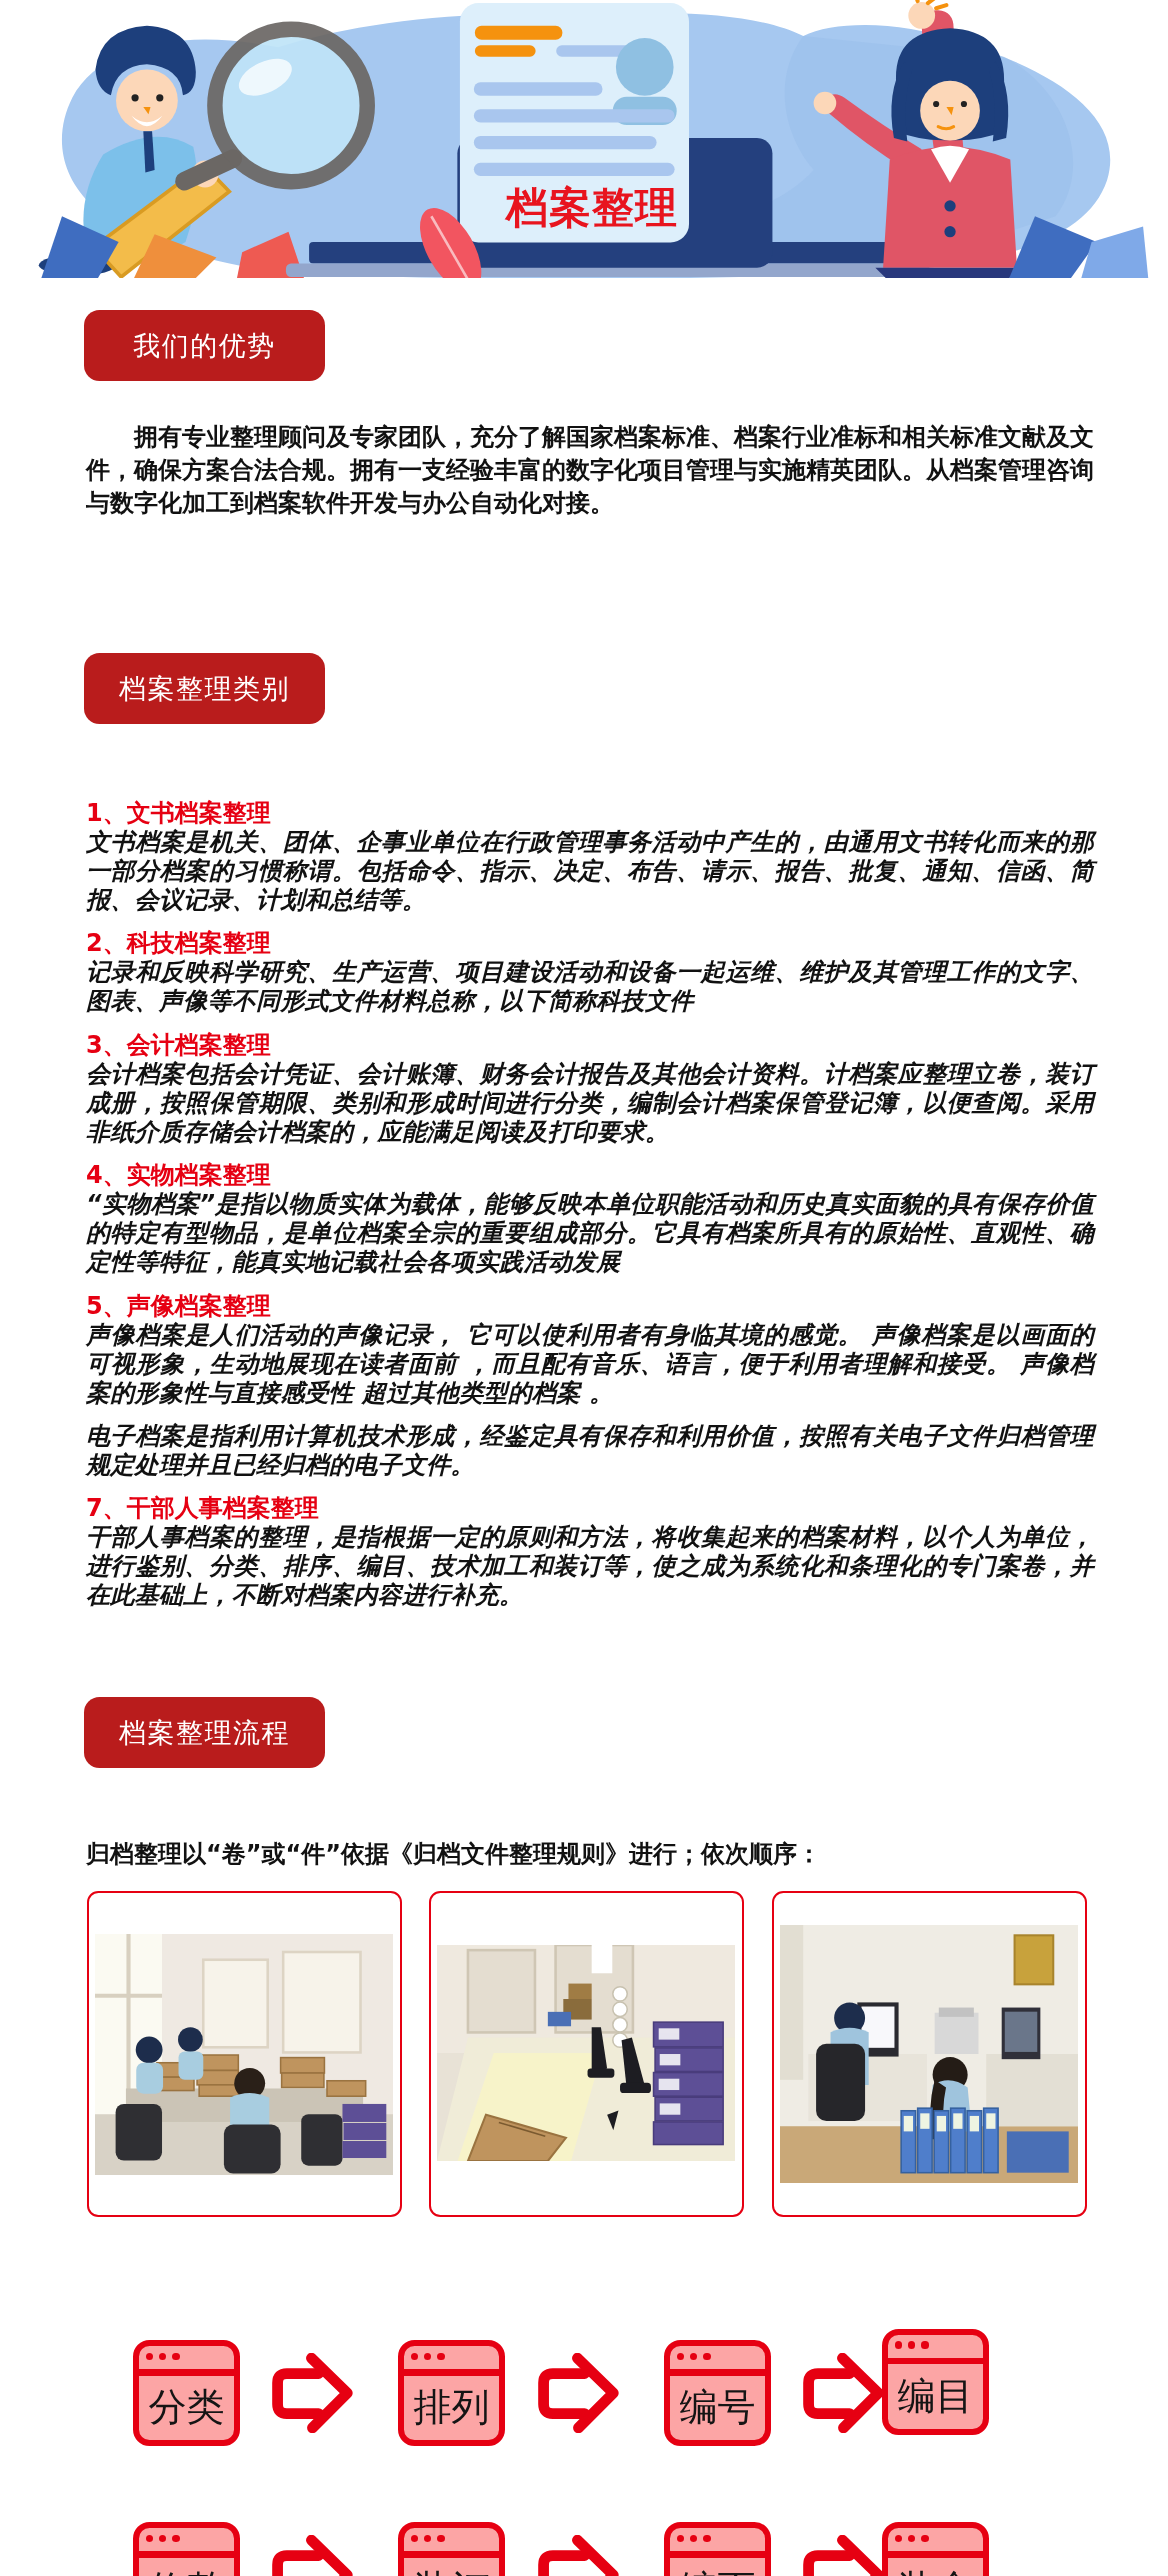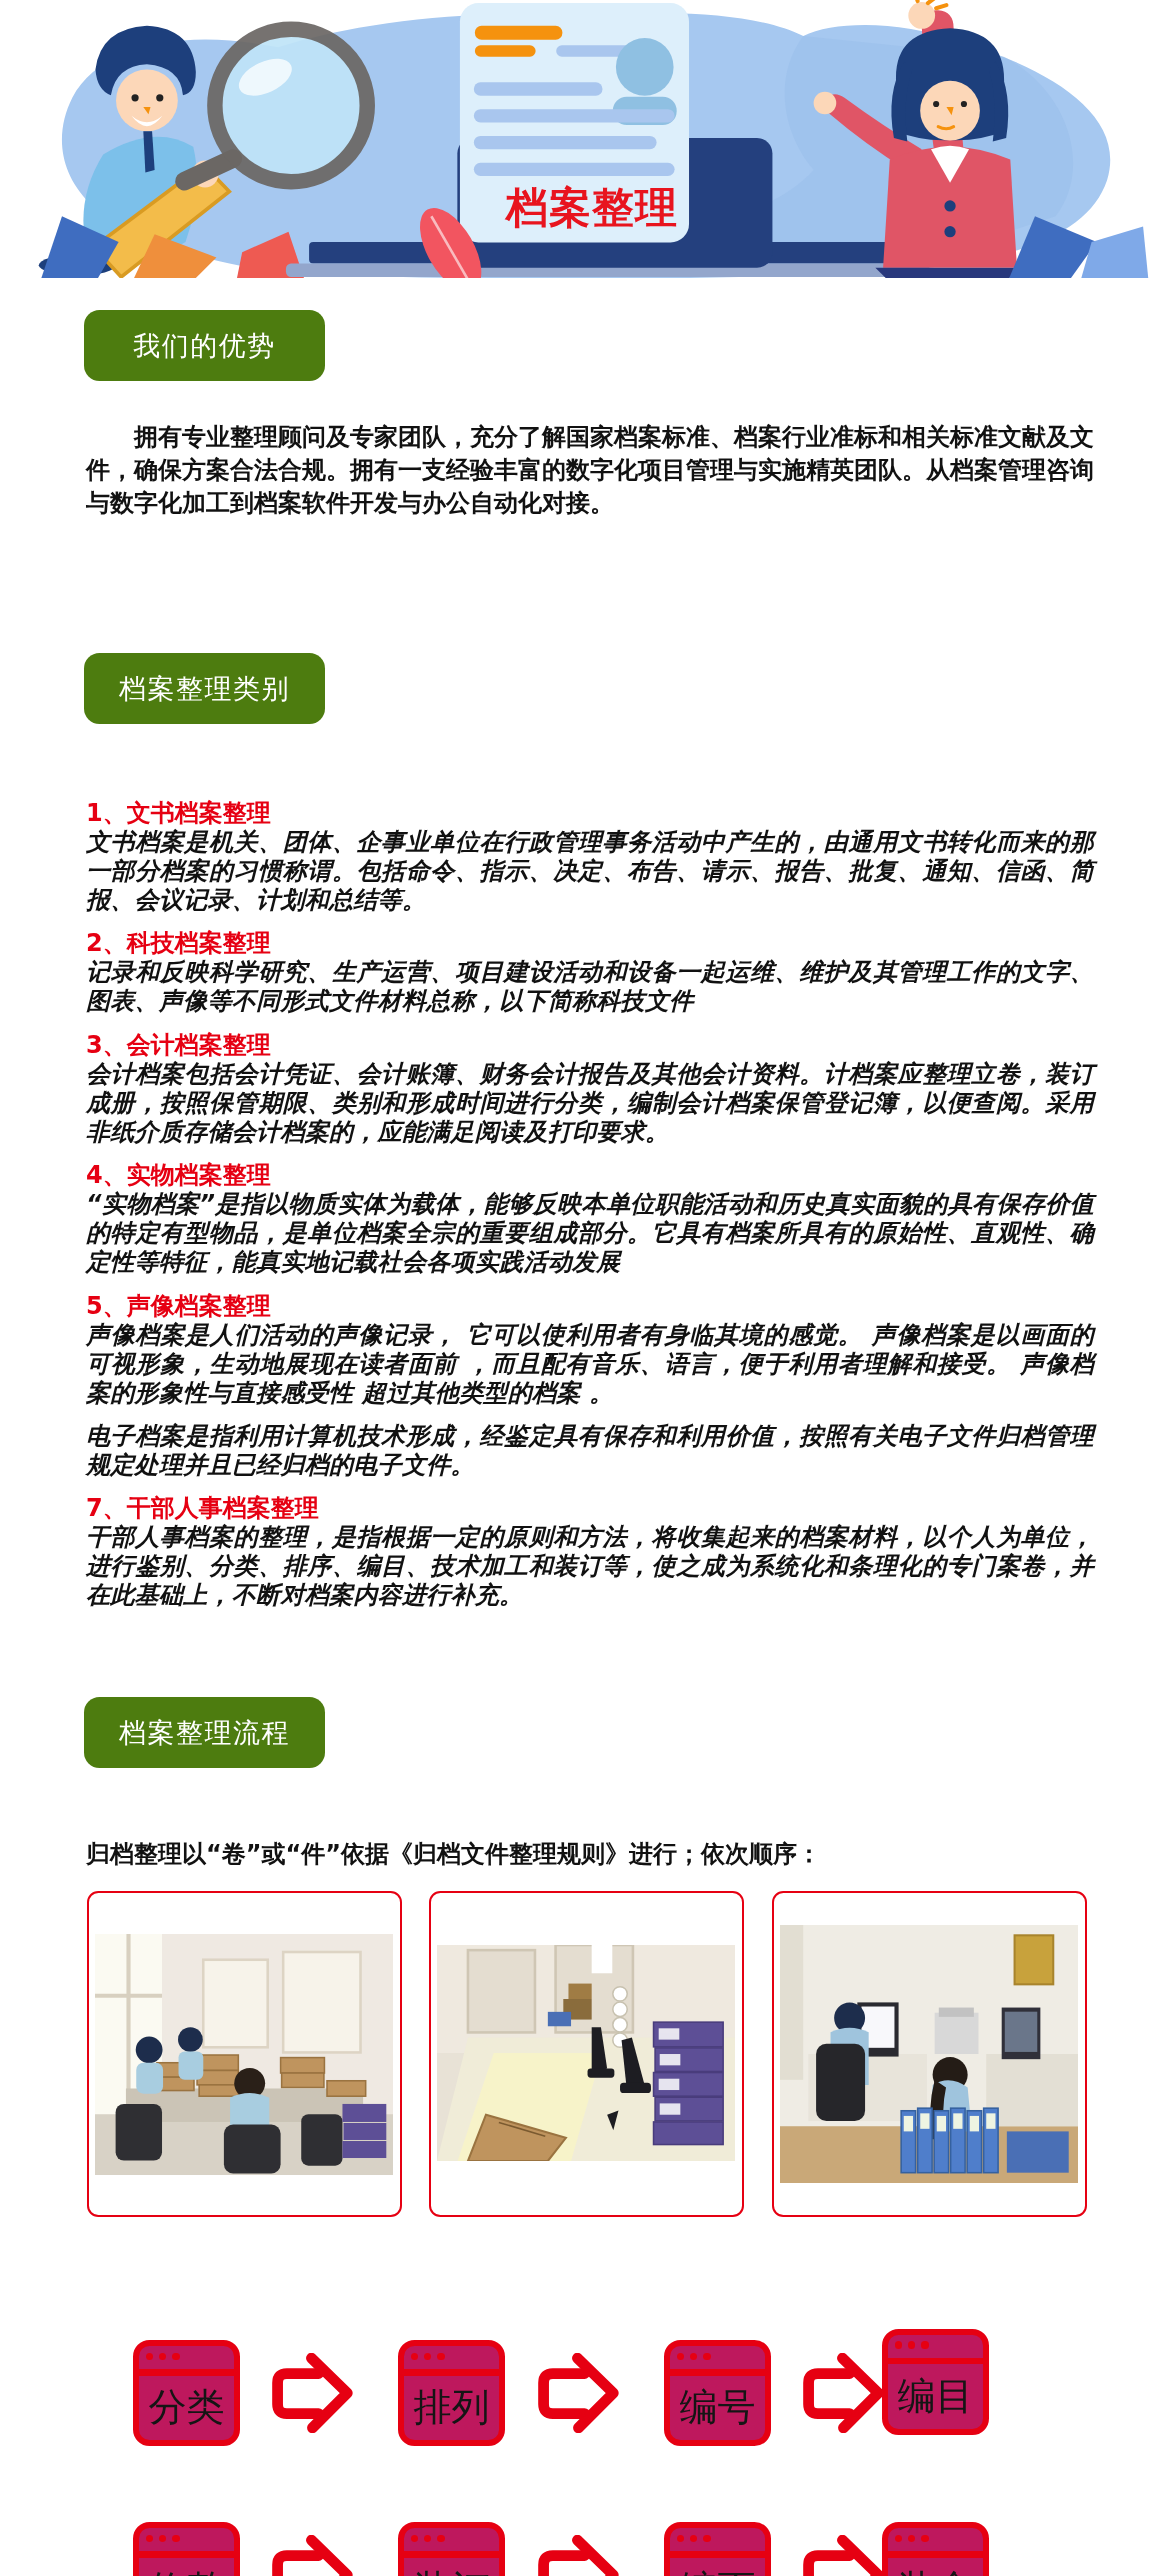--- a/index.html
+++ b/index.html
@@ -5,21 +5,21 @@
   html,body{margin:0;padding:0;background:#ffffff;}
   .page{position:relative;width:1168px;height:2921px;background:#ffffff;overflow:hidden;
         font-family:"DejaVu Sans","Liberation Sans",sans-serif;}
 
   
   .banner{position:absolute;left:0;top:0;width:1168px;height:278px;}
   .banner-title{position:absolute;left:489px;top:180px;width:206px;text-align:center;
     font-size:42px;font-weight:700;color:#e8141e;letter-spacing:1px;}
 
   
-  .section-btn{position:absolute;left:84px;width:241px;height:71px;background:#4d7c0f;
+  .section-btn{position:absolute;left:84px;width:241px;height:71px;background:#b91c1c;
     border-radius:15.5px;color:#ffffff;font-size:27px;font-weight:500;letter-spacing:1.5px;
     display:flex;align-items:center;justify-content:center;}
   #btn-advantages{top:310px;}
   #btn-categories{top:653px;}
   #btn-process{top:1697px;}
 
   
   .intro{position:absolute;left:86px;top:421px;width:1008px;font-size:24px;line-height:33px;
     font-weight:700;color:#111111;text-indent:2em;text-align:justify;}
 
@@ -42,21 +42,21 @@
   .photo-frame svg{position:absolute;left:6.2px;width:298px;}
   #photo-1 svg{top:41px;height:241px;}
   #photo-2 svg{top:52px;height:216px;}
   #photo-3 svg{top:32px;height:258px;}
 
   
   .flow-row{position:absolute;left:0;width:1168px;height:106px;}
   #flow-row-1{top:2340px;}
   #flow-row-2{top:2522px;}
   .flow-box{position:absolute;top:0;width:107px;height:106px;box-sizing:border-box;
-    border:6.7px solid #e60012;border-radius:16.5px;background:#be185d;}
+    border:6.7px solid #e60012;border-radius:16.5px;background:#fca5a5;}
   .flow-box.up{top:-11.3px;}
   .fb-1{left:133px;} .fb-2{left:398px;} .fb-3{left:664px;} .fb-4{left:882px;}
   .flow-dots{position:absolute;left:6.7px;top:6.7px;display:flex;gap:6.2px;}
   .flow-dots i{width:7.2px;height:7.2px;border-radius:50%;background:#e60012;}
   .flow-divider{position:absolute;left:0;top:23px;width:100%;height:6.7px;background:#e60012;}
   .flow-label{position:absolute;left:50%;top:30px;transform:translateX(-50%);height:63px;
     display:flex;align-items:center;font-size:38px;font-weight:500;color:#151515;white-space:nowrap;}
   .flow-arrow{position:absolute;top:13px;width:91px;height:80px;}
   .fa-1{left:269px;} .fa-2{left:535px;} .fa-3{left:800px;}
 </style>

